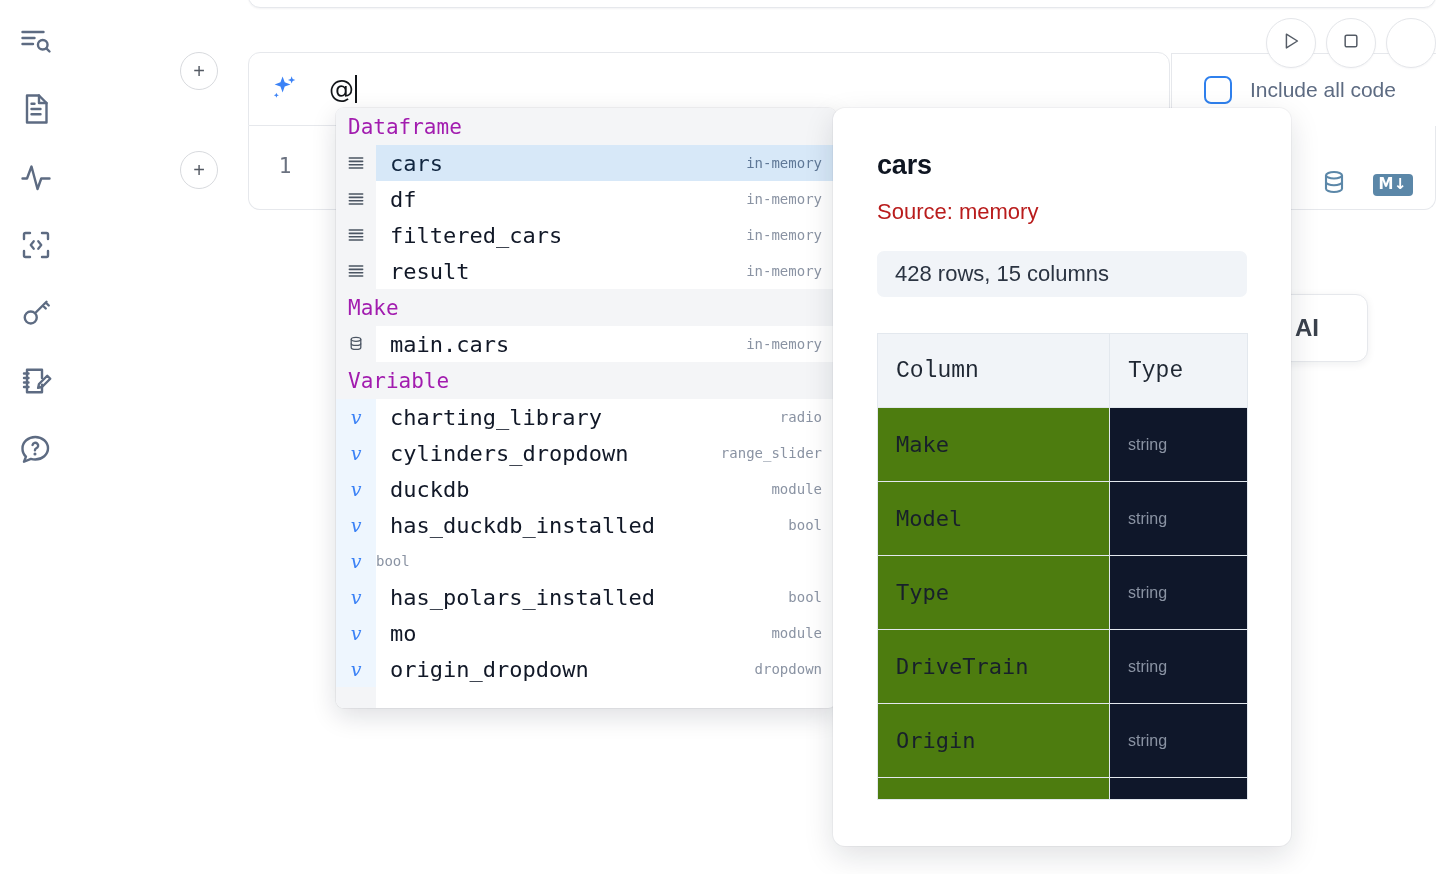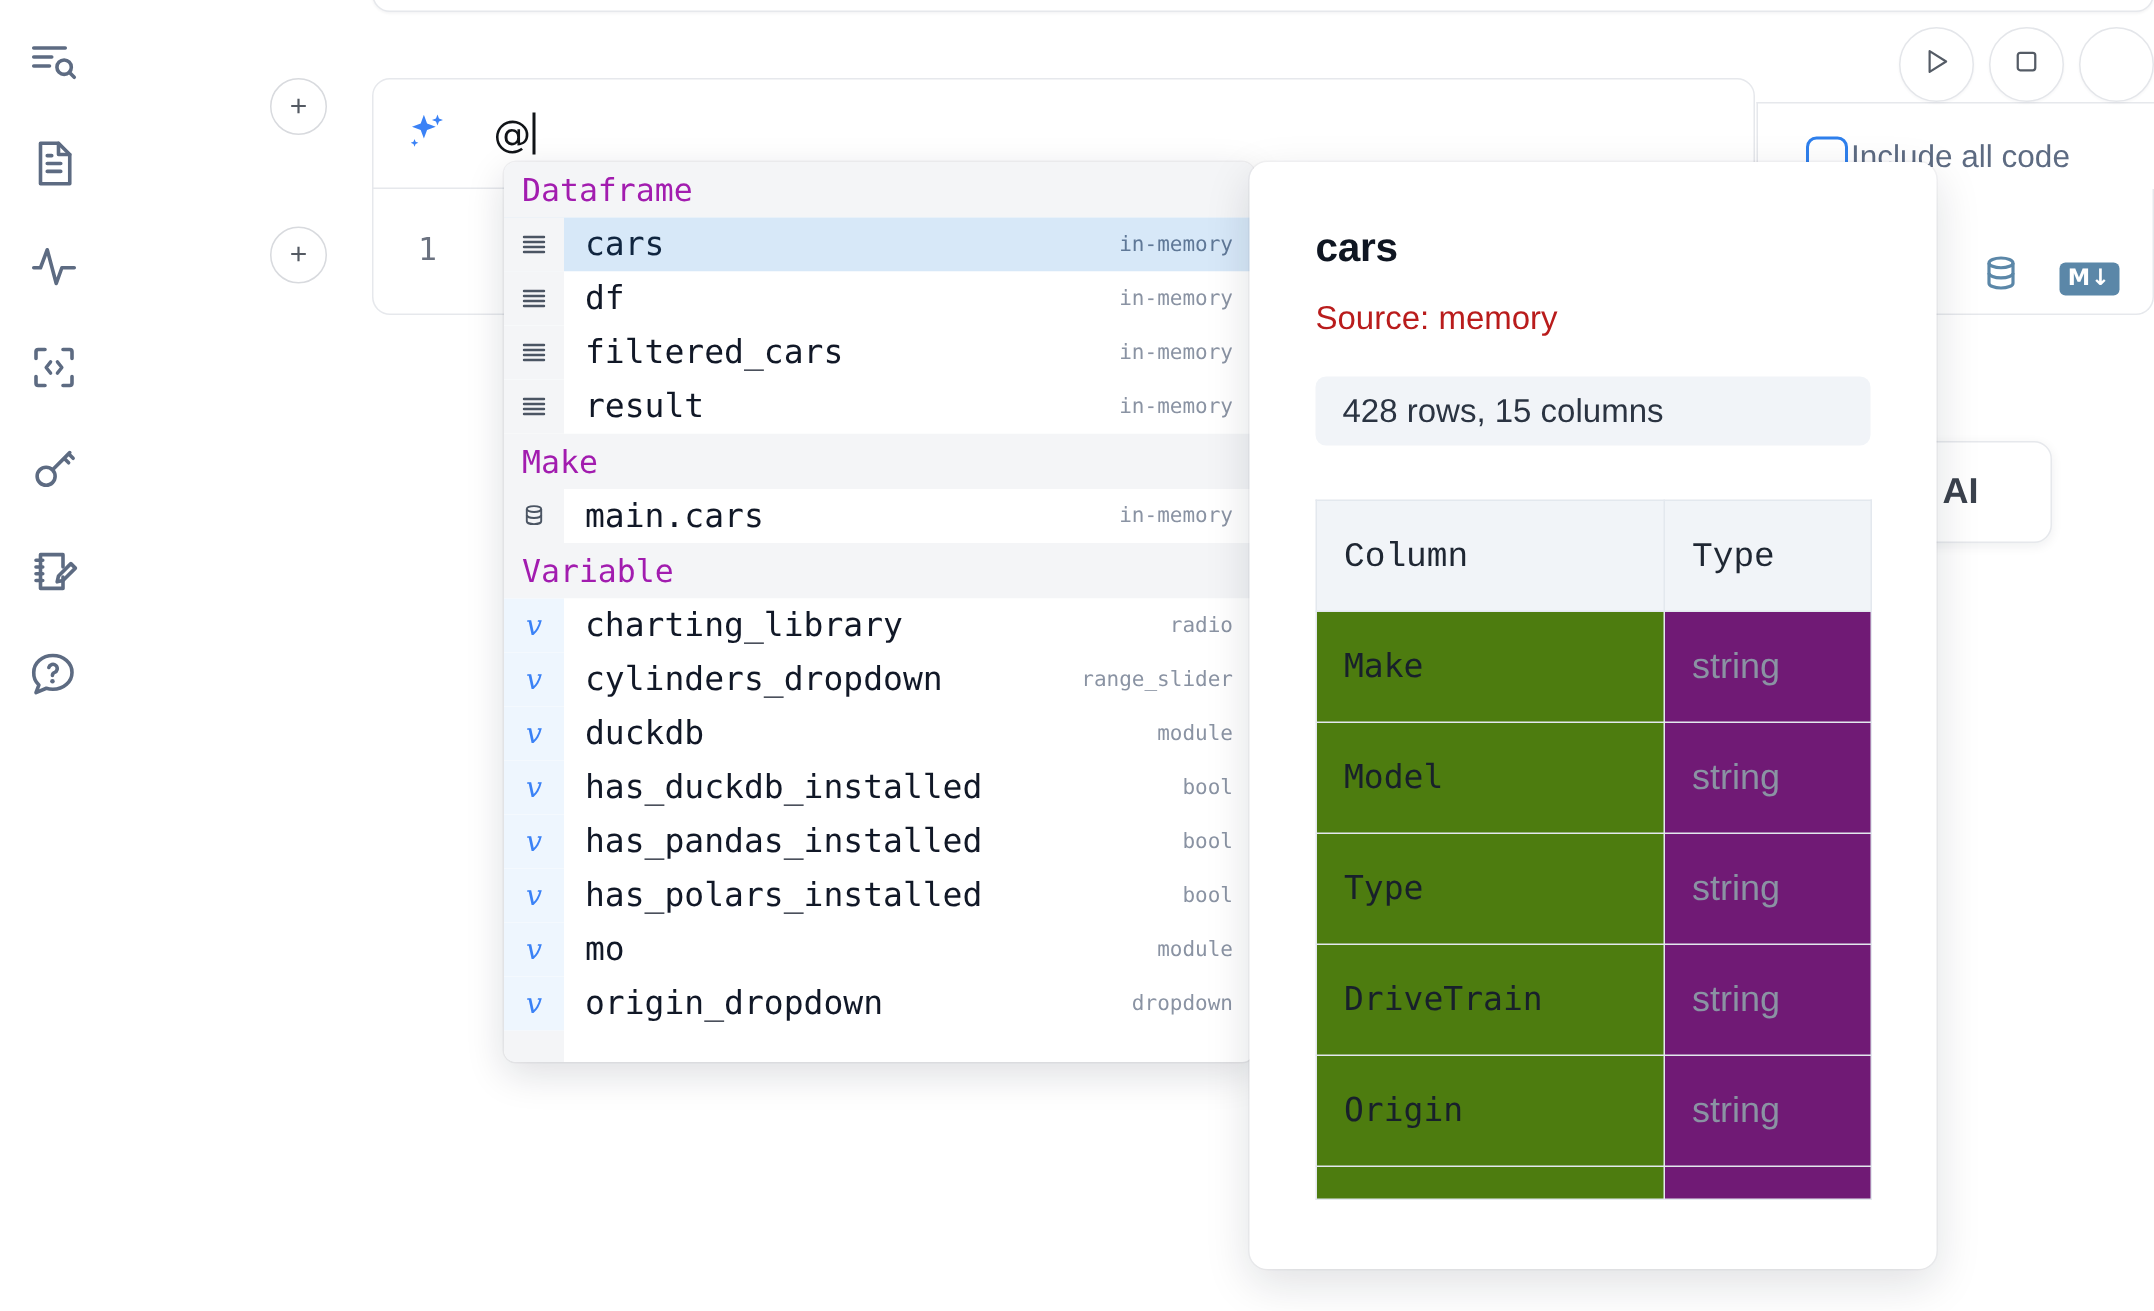--- a/index.html
+++ b/index.html
@@ -108,27 +108,27 @@
     background: #fff;
     display: flex; align-items: center; justify-content: center;
     color: #555c66;
     cursor: pointer;
     box-shadow: 0 1px 2px rgba(16,24,40,.04);
     flex: none;
   }
 
   .include-row {
     position: absolute;
-    left: 1171px; top: 68px;
+    left: 1171px; top: 53px;
     width: 265px; height: 72px;
     border-left: 1px solid #e6e8ec;
     border-top: 1px solid #e6e8ec;
     display: flex; align-items: center;
     padding-left: 32px;
-    gap: 2px;
+    gap: 18px;
     background: #fff;
   }
   .chk {
     width: 28px; height: 28px;
     border: 2px solid #2f80ed;
     border-radius: 7px;
     background: #fff;
     flex: none;
     cursor: pointer;
   }
@@ -304,21 +304,21 @@
     text-align: left;
     font-weight: 400;
     vertical-align: middle;
   }
   .dt-table th { background: #f1f4f8; font-size: 23px; color: #1f2733; font-family: Liberation Mono, monospace; }
   .dt-table td.col {
     font-family: "DejaVu Sans Mono", monospace;
     font-size: 22px; color: #18202b;
     background: #4d7c0f;
   }
-  .dt-table td.typ { font-size: 24px; color: #8a93a3; background: #701a75; }
+  .dt-table td.typ { font-size: 16px; color: #8a93a3; background: #0f172a; }
   .dt-table col.c1 { width: 232px; }
   .dt-table col.c2 { width: 138px; }
   .dt-table tr.partial td { height: 22px; }
 </style>
 </head>
 <body>
 
 <div id="app">
 
   <nav class="rail">
@@ -518,21 +518,20 @@
           <span class="nm">duckdb</span>
           <span class="ty">module</span>
         </div>
         <div class="ac-row var">
           <span class="ic">v</span>
           <span class="nm">has_duckdb_installed</span>
           <span class="ty">bool</span>
         </div>
         <div class="ac-row var">
           <span class="ic">v</span>
-          <span class="nm">has_pandas_installed</span>
           <span class="ty">bool</span>
         </div>
         <div class="ac-row var">
           <span class="ic">v</span>
           <span class="nm">has_polars_installed</span>
           <span class="ty">bool</span>
         </div>
         <div class="ac-row var">
           <span class="ic">v</span>
           <span class="nm">mo</span>

